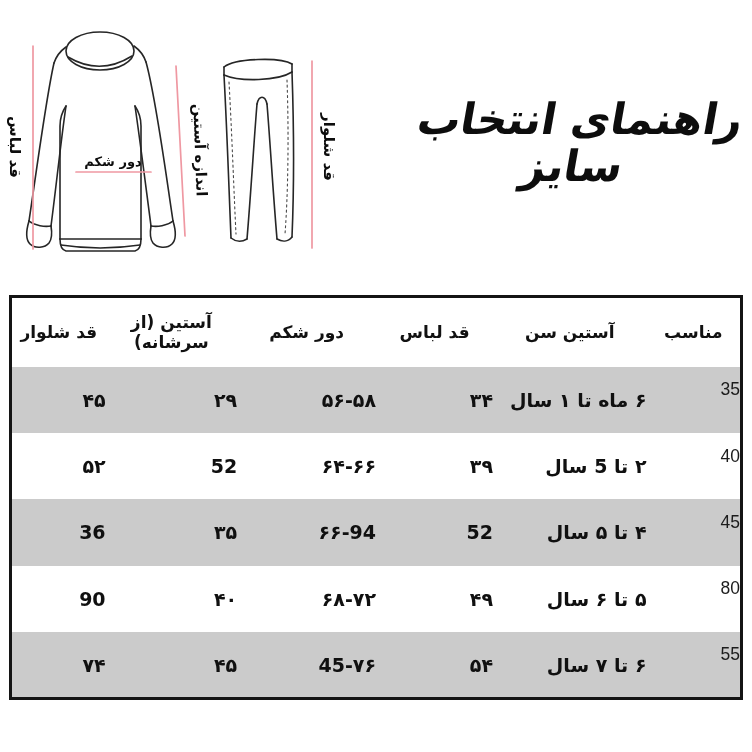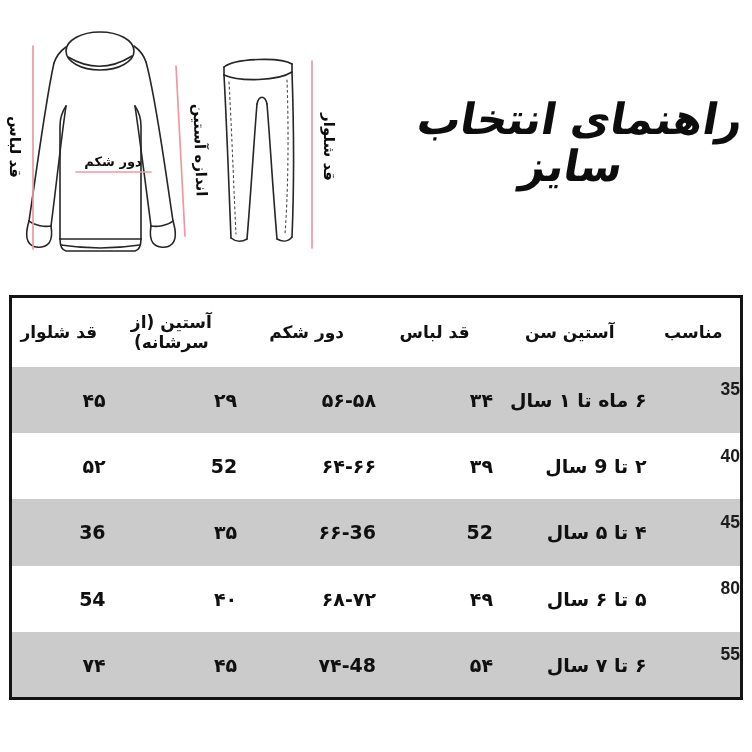--- a/index.html
+++ b/index.html
@@ -25,21 +25,21 @@
     position:absolute;left:9px;top:295px;width:734px;height:405px;
     border:3px solid #141414;border-collapse:collapse;direction:rtl;
     table-layout:fixed;background:#fff;
   }
   .size-table thead tr{height:70px;}
   .size-table tbody tr{height:66px;}
   .size-table tbody tr:nth-child(odd){background:#cbcbcb;}
   .size-table th{font-size:17px;font-weight:bold;text-align:center;padding:0;}
   .size-table td{text-align:right;font-size:19px;font-weight:bold;color:#101010;padding:0;}
   .c-size{
-    font-family:"Liberation Sans",sans-serif;font-weight:700;font-size:17.5px;color:#1c1c1c;
+    font-family:"Liberation Sans",sans-serif;font-weight:400;font-size:17.5px;color:#1c1c1c;
     display:inline-block;transform:translateY(-11px);direction:ltr;
   }
   .c-range{direction:ltr;unicode-bidi:bidi-override;}
   .c-age{font-size:18px;}
 </style>
 </head>
 <body>
 
 <div class="screen">
 
@@ -122,46 +122,46 @@
       <tr>
         <td><span class="c-size">35</span></td>
         <td class="c-age">۶ ماه تا ۱ سال</td>
         <td>۳۴</td>
         <td class="c-range">۵۶-۵۸</td>
         <td>۲۹</td>
         <td>۴۵</td>
       </tr>
       <tr>
         <td><span class="c-size">40</span></td>
-        <td class="c-age">۲ تا 9 سال</td>
+        <td class="c-age">۲ تا 5 سال</td>
         <td>۳۹</td>
         <td class="c-range">۶۴-۶۶</td>
         <td>52</td>
         <td>۵۲</td>
       </tr>
       <tr>
         <td><span class="c-size">45</span></td>
         <td class="c-age">۴ تا ۵ سال</td>
         <td>52</td>
-        <td class="c-range">۶۶-36</td>
+        <td class="c-range">۶۶-94</td>
         <td>۳۵</td>
         <td>36</td>
       </tr>
       <tr>
         <td><span class="c-size">80</span></td>
         <td class="c-age">۵ تا ۶ سال</td>
         <td>۴۹</td>
         <td class="c-range">۶۸-۷۲</td>
         <td>۴۰</td>
-        <td>54</td>
+        <td>90</td>
       </tr>
       <tr>
         <td><span class="c-size">55</span></td>
         <td class="c-age">۶ تا ۷ سال</td>
         <td>۵۴</td>
-        <td class="c-range">۷۴-48</td>
+        <td class="c-range">45-۷۶</td>
         <td>۴۵</td>
         <td>۷۴</td>
       </tr>
     </tbody>
   </table>
 
 </div>
 
 </body></html>

